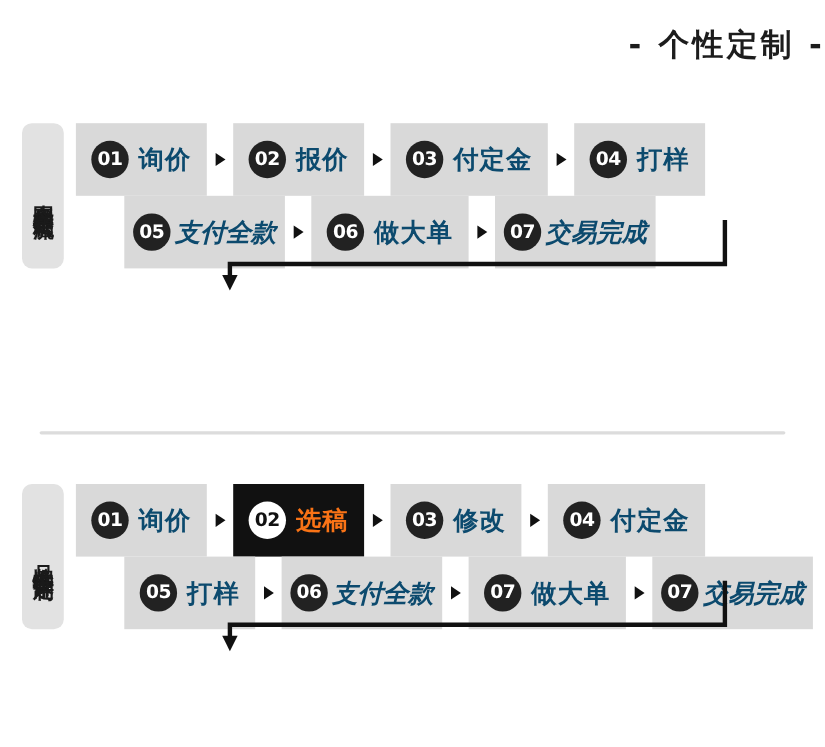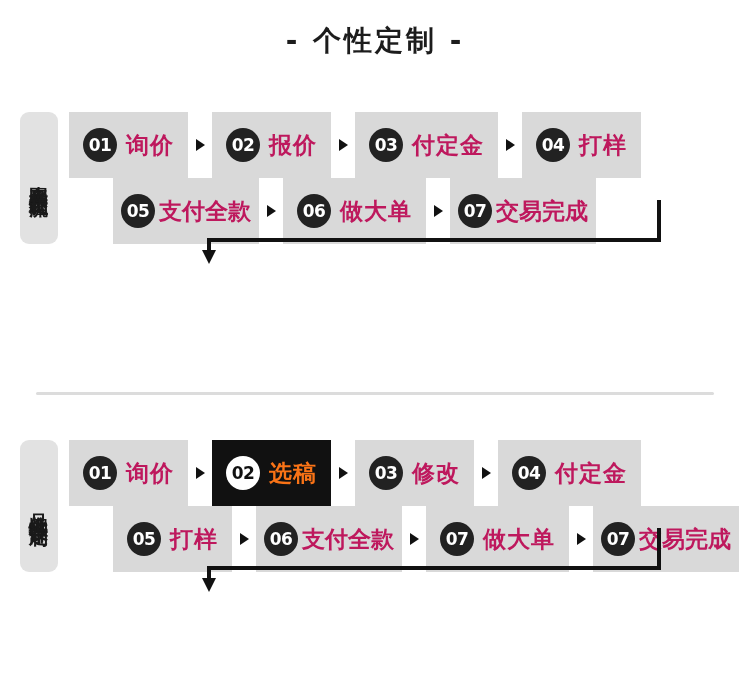--- a/index.html
+++ b/index.html
@@ -11,21 +11,21 @@
     width: 750px;
     height: 679px;
     font-family: "DejaVu Sans", "Liberation Sans", sans-serif;
     color: #1a1a1a;
     overflow: hidden;
     position: relative;
   }
 
   
   .page-title {
-    text-align: center;
+    text-align: right;
     font-size: 28px;
     font-weight: bold;
     letter-spacing: 3px;
     color: #1c1c1c;
     padding-top: 27px;
     height: 40px;
     box-sizing: border-box;
     line-height: 1;
   }
 
@@ -108,26 +108,26 @@
     letter-spacing: -0.5px;
   }
   .step.dark .badge {
     background: #ffffff;
     color: #111111;
   }
   .step-label {
     font-size: 23px;
     font-weight: bold;
     letter-spacing: 1px;
-    color: #be185d;
+    color: #0c4a6e;
     margin-left: 9px;
   }
   .step.dark .step-label { color: #f97316; }
   .step.tight { padding: 0 8px; }
-  .step.tight .step-label { margin-left: 4px; letter-spacing: 0; }
+  .step.tight .step-label { margin-left: 4px; letter-spacing: 0; font-style: italic; }
 
   
   .caret {
     flex: 0 0 auto;
     width: 24px;
     display: flex;
     align-items: center;
     justify-content: center;
     color: #111111;
     font-size: 15px;

